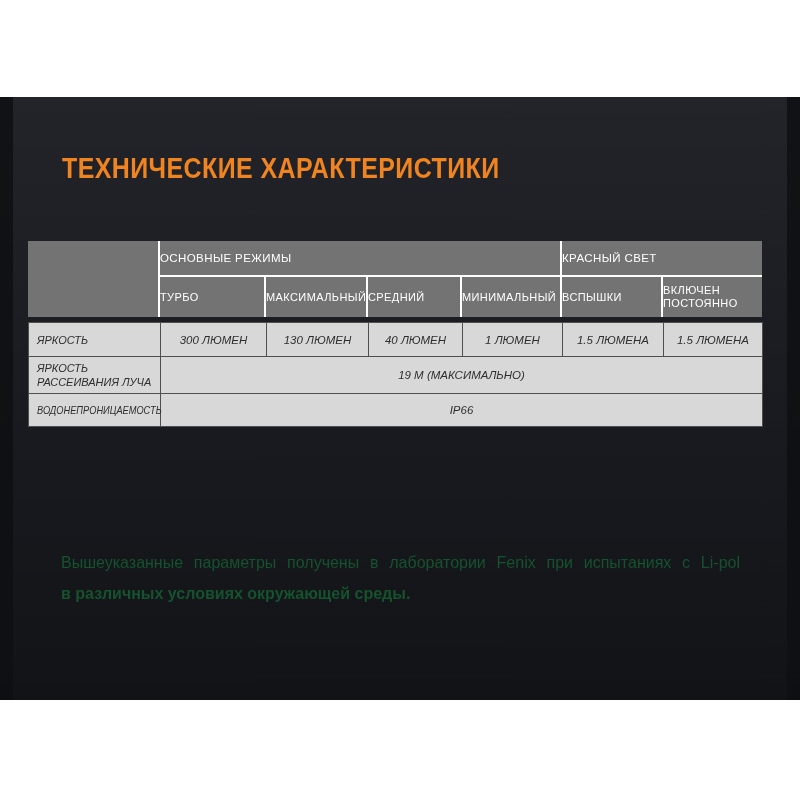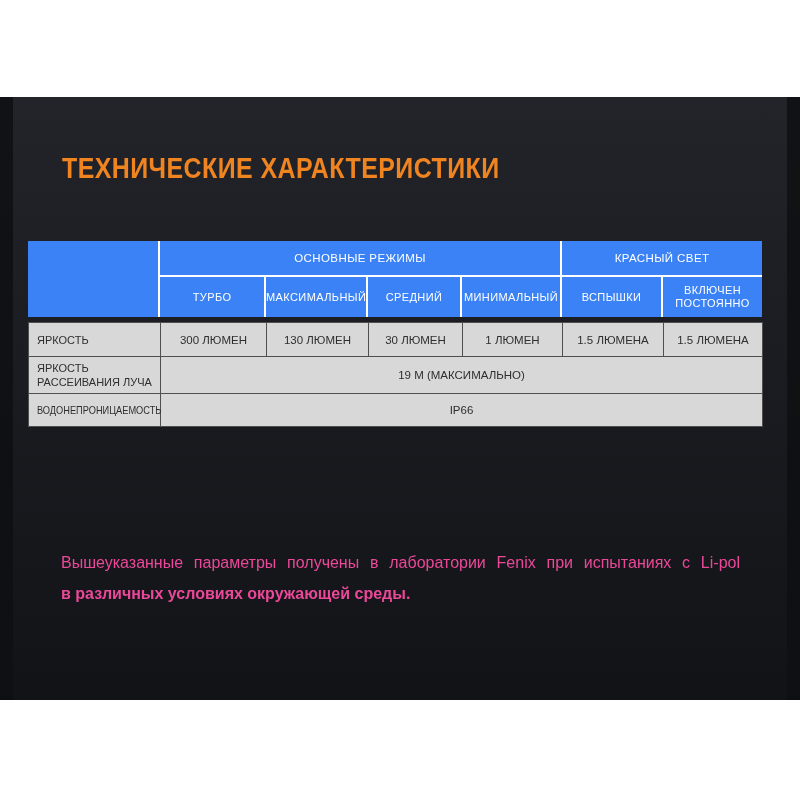--- a/index.html
+++ b/index.html
@@ -28,49 +28,49 @@
     font-size:29px;font-weight:bold;color:#ef8420;
     letter-spacing:.5px;white-space:nowrap;
     transform:scaleX(.86);transform-origin:left top;
   }
 
   
   .tablewrap{position:absolute;left:28px;top:241px;width:734px;}
   table{border-spacing:0;table-layout:fixed;width:734px;}
 
   .head-table td{
-    background:#3b82f6;color:#ffffff;
-    text-align:center;vertical-align:middle;
+    background:#737373;color:#ffffff;
+    text-align:left;vertical-align:middle;
     font-size:11px;line-height:13px;letter-spacing:.4px;
     padding:0;box-sizing:border-box;
     border:0;
   }
   .head-table .rowA td{height:36px;font-size:11.5px;}
   .head-table .rowB td{height:40px;}
   .head-table td.sep-r{border-right:2px solid #ffffff;}
   .head-table td.sep-b{border-bottom:2px solid #ffffff;}
 
   .body-table{border-collapse:collapse;margin-top:5px;}
   .body-table td{
     background:#d8d8d8;color:#2e2e2e;
     border:1px solid #4f4f4f;
     font-size:11.5px;line-height:14px;
     text-align:center;vertical-align:middle;
-    padding:0;box-sizing:border-box;
+    padding:0;box-sizing:border-box;font-style:italic;
   }
   .body-table td.rowlabel{
     text-align:left;padding:2px 4px 2px 8px;font-size:11px;
   }
   .squeeze{display:inline-block;transform:scaleX(.84);transform-origin:left center;white-space:nowrap;}
   .h34{height:34px;} .h40{height:40px;} .h37{height:37px;} .h42{height:42px;} .h33{height:33px;}
 
   
   .footnote{
     position:absolute;left:61px;top:547px;width:679px;
-    color:#ec4899;font-size:16px;line-height:31px;
+    color:#14532d;font-size:16px;line-height:31px;
   }
   .footnote .just{text-align:justify;text-align-last:justify;}
   .footnote .last{text-align:left;font-weight:bold;}
 </style>
 </head>
 <body>
 
 <div class="canvas">
 
   <div class="panel">
@@ -117,21 +117,21 @@
         <col style="width:94px">
           <col style="width:100px">
           <col style="width:101px">
           <col style="width:99px">
       </colgroup>
       <tbody>
           <tr class="h34">
         <td class="rowlabel">ЯРКОСТЬ</td>
         <td>300 ЛЮМЕН</td>
         <td>130 ЛЮМЕН</td>
-        <td>30 ЛЮМЕН</td>
+        <td>40 ЛЮМЕН</td>
         <td>1 ЛЮМЕН</td>
         <td>1.5 ЛЮМЕНА</td>
         <td>1.5 ЛЮМЕНА</td>
       </tr>
       <tr class="h37">
         <td class="rowlabel">ЯРКОСТЬ РАССЕИВАНИЯ ЛУЧА</td>
         <td colspan="6">19 М (МАКСИМАЛЬНО)</td>
       </tr>
       <tr class="h33">
         <td class="rowlabel"><span class="squeeze">ВОДОНЕПРОНИЦАЕМОСТЬ</span></td>

